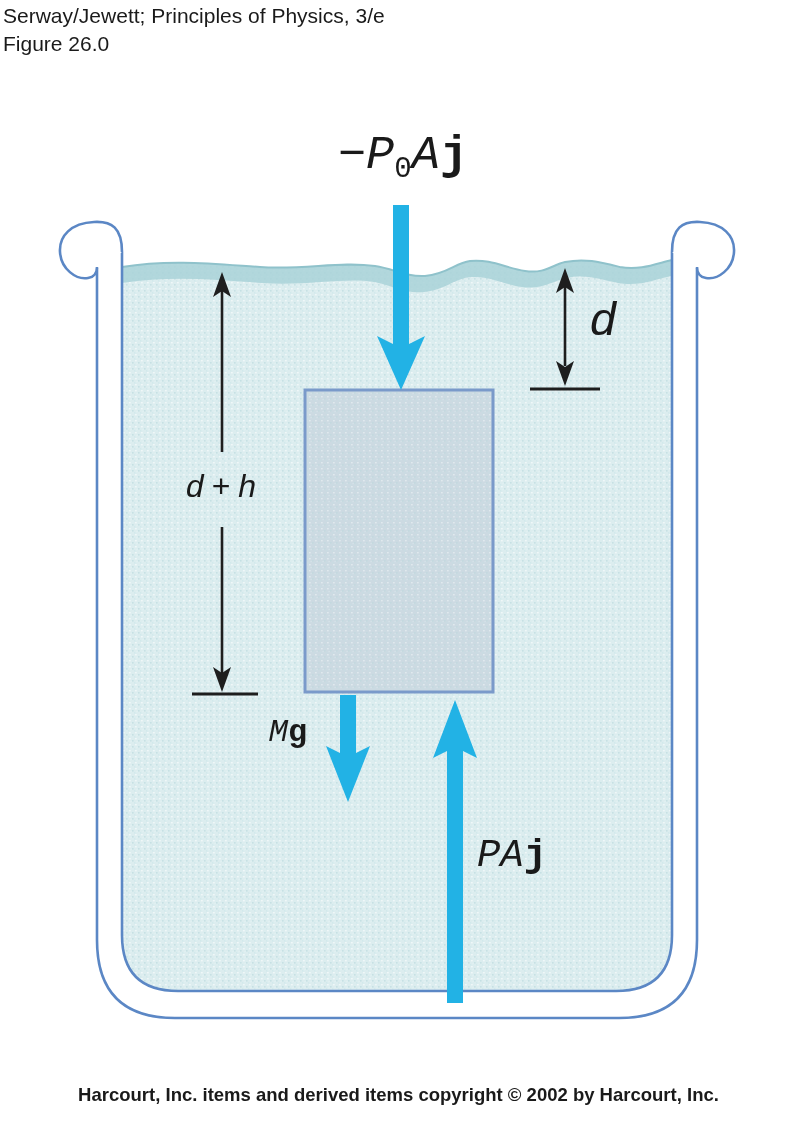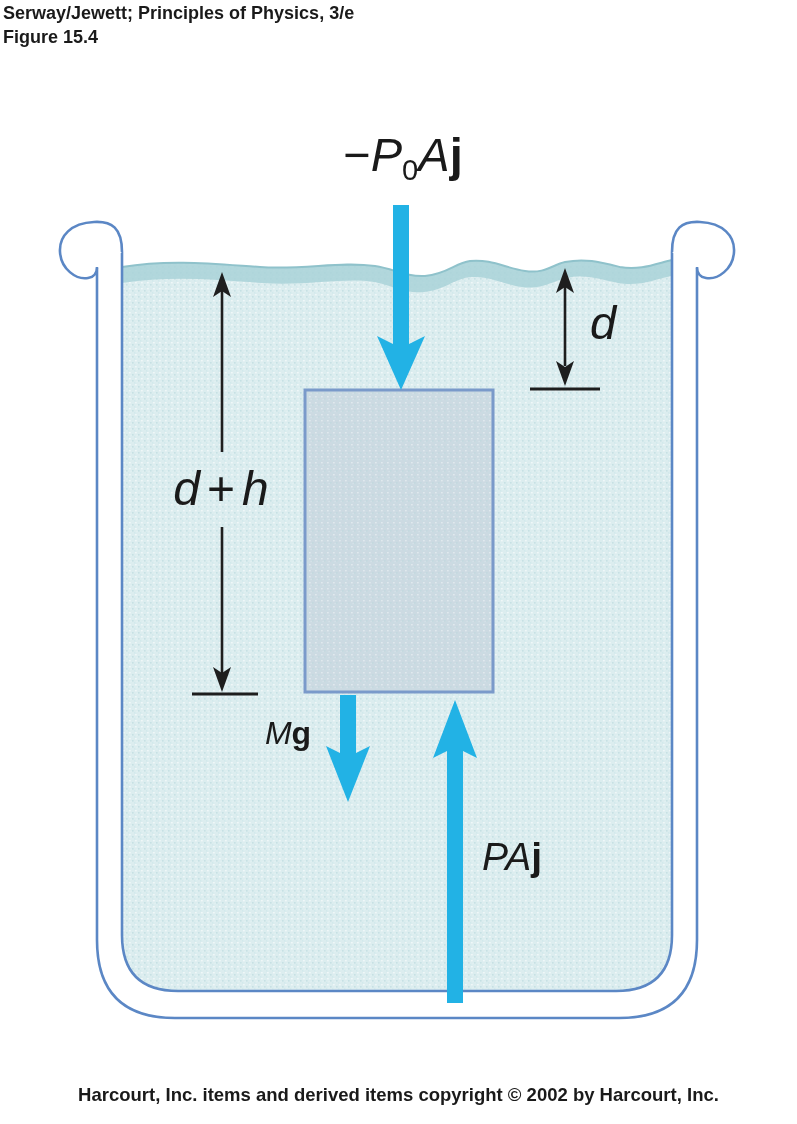--- a/index.html
+++ b/index.html
@@ -16,47 +16,47 @@
   html,body{margin:0;padding:0;background:#ffffff;}
   .page{
     position:relative;
     width:797px;height:1124px;
     background:#ffffff;
     overflow:hidden;
     font-family:"Liberation Sans",sans-serif;
   }
   .header{
     position:absolute;left:3px;top:2px;
-    font-size:18px;font-weight:bold;line-height:1.32;
+    font-size:21px;font-weight:normal;line-height:1.32;
     color:var(--text);
     letter-spacing:0px;
   }
   .footer{
     position:absolute;left:0;top:1084px;width:100%;
     text-align:center;
     font-size:18.5px;font-weight:bold;
     color:var(--text);
   }
   svg.diagram{position:absolute;left:0;top:0;}
   .lbl{
     position:absolute;
     transform:translate(-50%,-50%);
-    font-family:Liberation Sans, sans-serif;
+    font-family:Liberation Mono, monospace;
     color:var(--text);
     white-space:nowrap;
     line-height:1;
   }
   .lbl .it{font-style:italic;}
   .lbl .up{font-style:normal;}
   .lbl .vec{font-style:normal;font-weight:bold;}
   .lbl sub{font-size:0.62em;font-style:normal;vertical-align:-0.28em;}
   .lbl .sp{margin:0 7px;}
   .f-top{left:403px;top:158px;font-size:47px;}
   .f-d{left:603px;top:322px;font-size:47px;}
-  .f-dh{left:221px;top:489px;font-size:48px;}
+  .f-dh{left:221px;top:489px;font-size:32px;}
   .f-mg{left:288px;top:733px;font-size:32px;}
   .f-paj{left:512px;top:856px;font-size:39px;}
 
   .water-fill{fill:var(--water);}
   .band{fill:var(--surface-band);opacity:.85;}
   .surfline{fill:none;stroke:var(--surface-line);stroke-width:2;}
   .wall{fill:none;stroke:var(--container-outline);stroke-width:2.6;}
   .lip{fill:#ffffff;stroke:var(--container-outline);stroke-width:2.6;}
   .blk{fill:var(--block-fill);stroke:var(--block-border);stroke-width:3;}
   .cyan{fill:var(--arrow);}
@@ -64,21 +64,21 @@
   .dimhead{fill:var(--dimension);}
   .tick{stroke:var(--dimension);stroke-width:3.2;}
 </style>
 </head>
 <body>
 
 <div class="page">
 
   <div class="header">
     <div>Serway/Jewett; Principles of Physics, 3/e</div>
-    <div>Figure 15.4</div>
+    <div>Figure 26.0</div>
   </div>
 
   <svg class="diagram" width="797" height="1124" viewBox="0 0 797 1124" xmlns="http://www.w3.org/2000/svg">
     <defs>
       <pattern id="stip" width="6" height="6" patternUnits="userSpaceOnUse">
         <rect x="0" y="2" width="1.6" height="1.6" fill="#b4d6db" opacity="0.55"></rect>
         <rect x="3.2" y="0" width="1.4" height="1.4" fill="#ffffff" opacity="0.7"></rect>
         <rect x="2" y="4.2" width="1.3" height="1.3" fill="#c2e2e6" opacity="0.45"></rect>
         <rect x="4.5" y="3" width="1.2" height="1.2" fill="#e9f6f7" opacity="0.5"></rect>
       </pattern>

